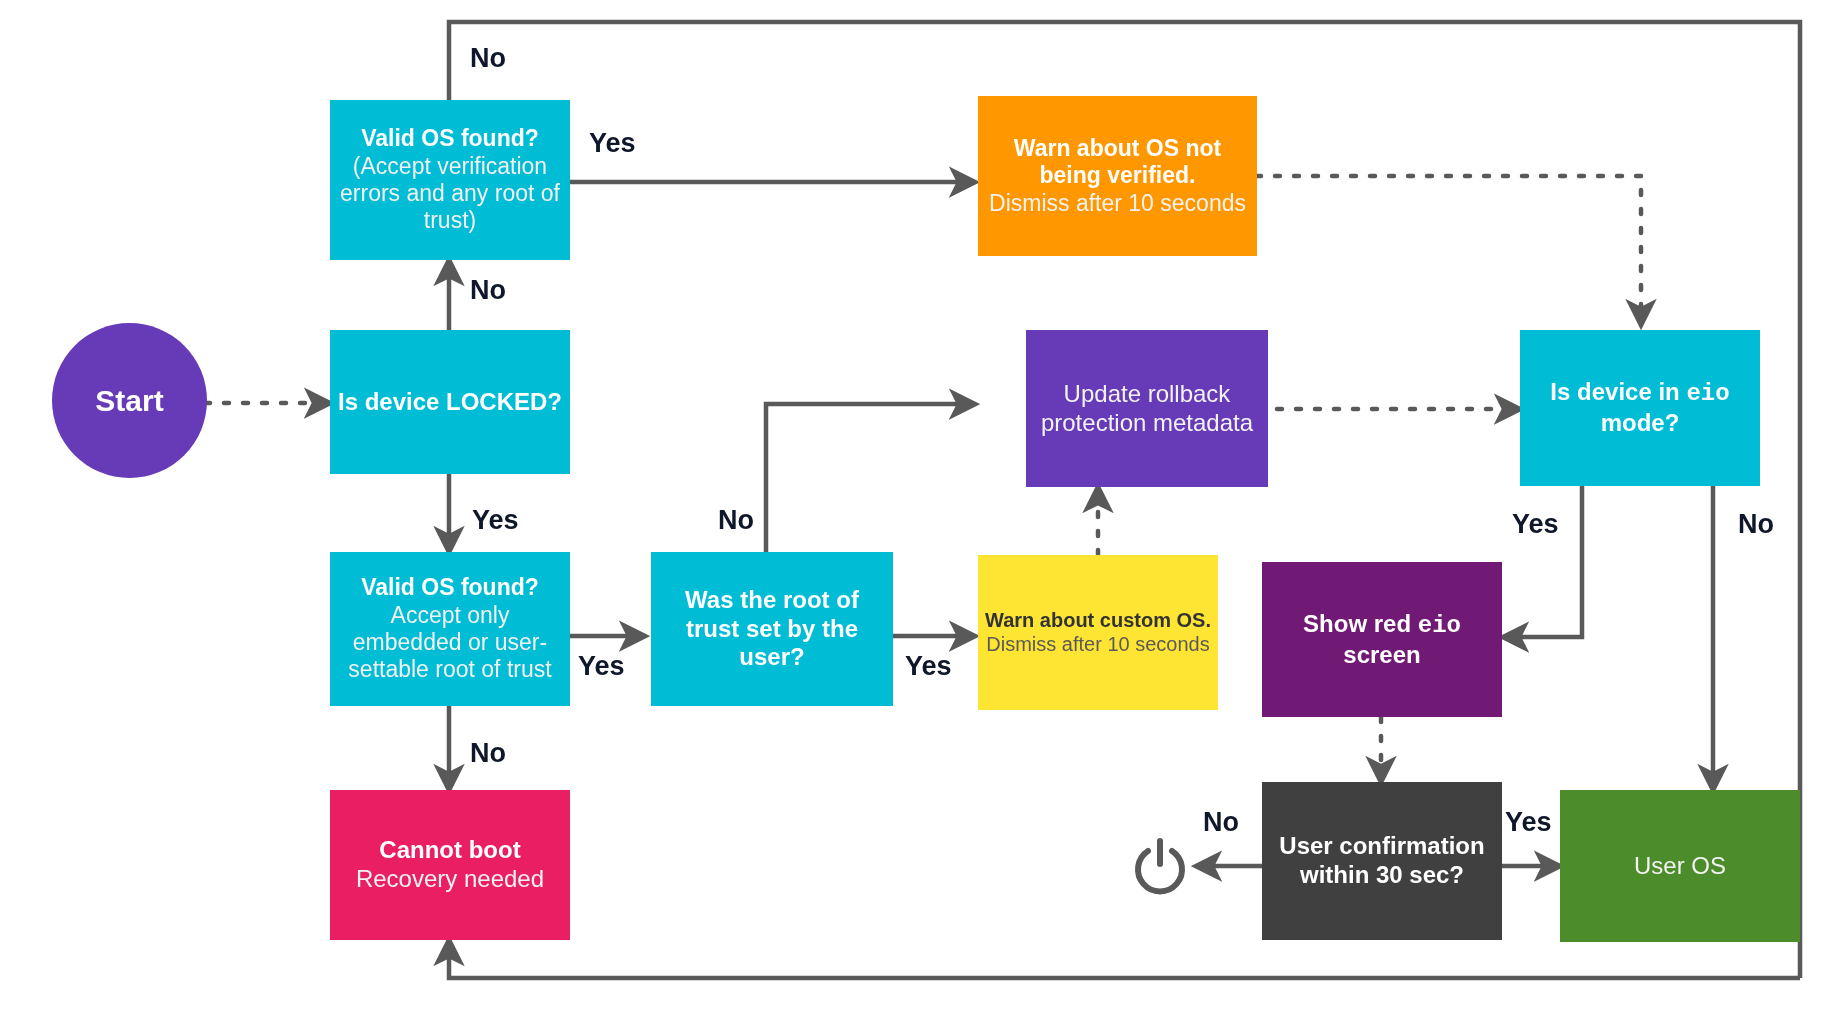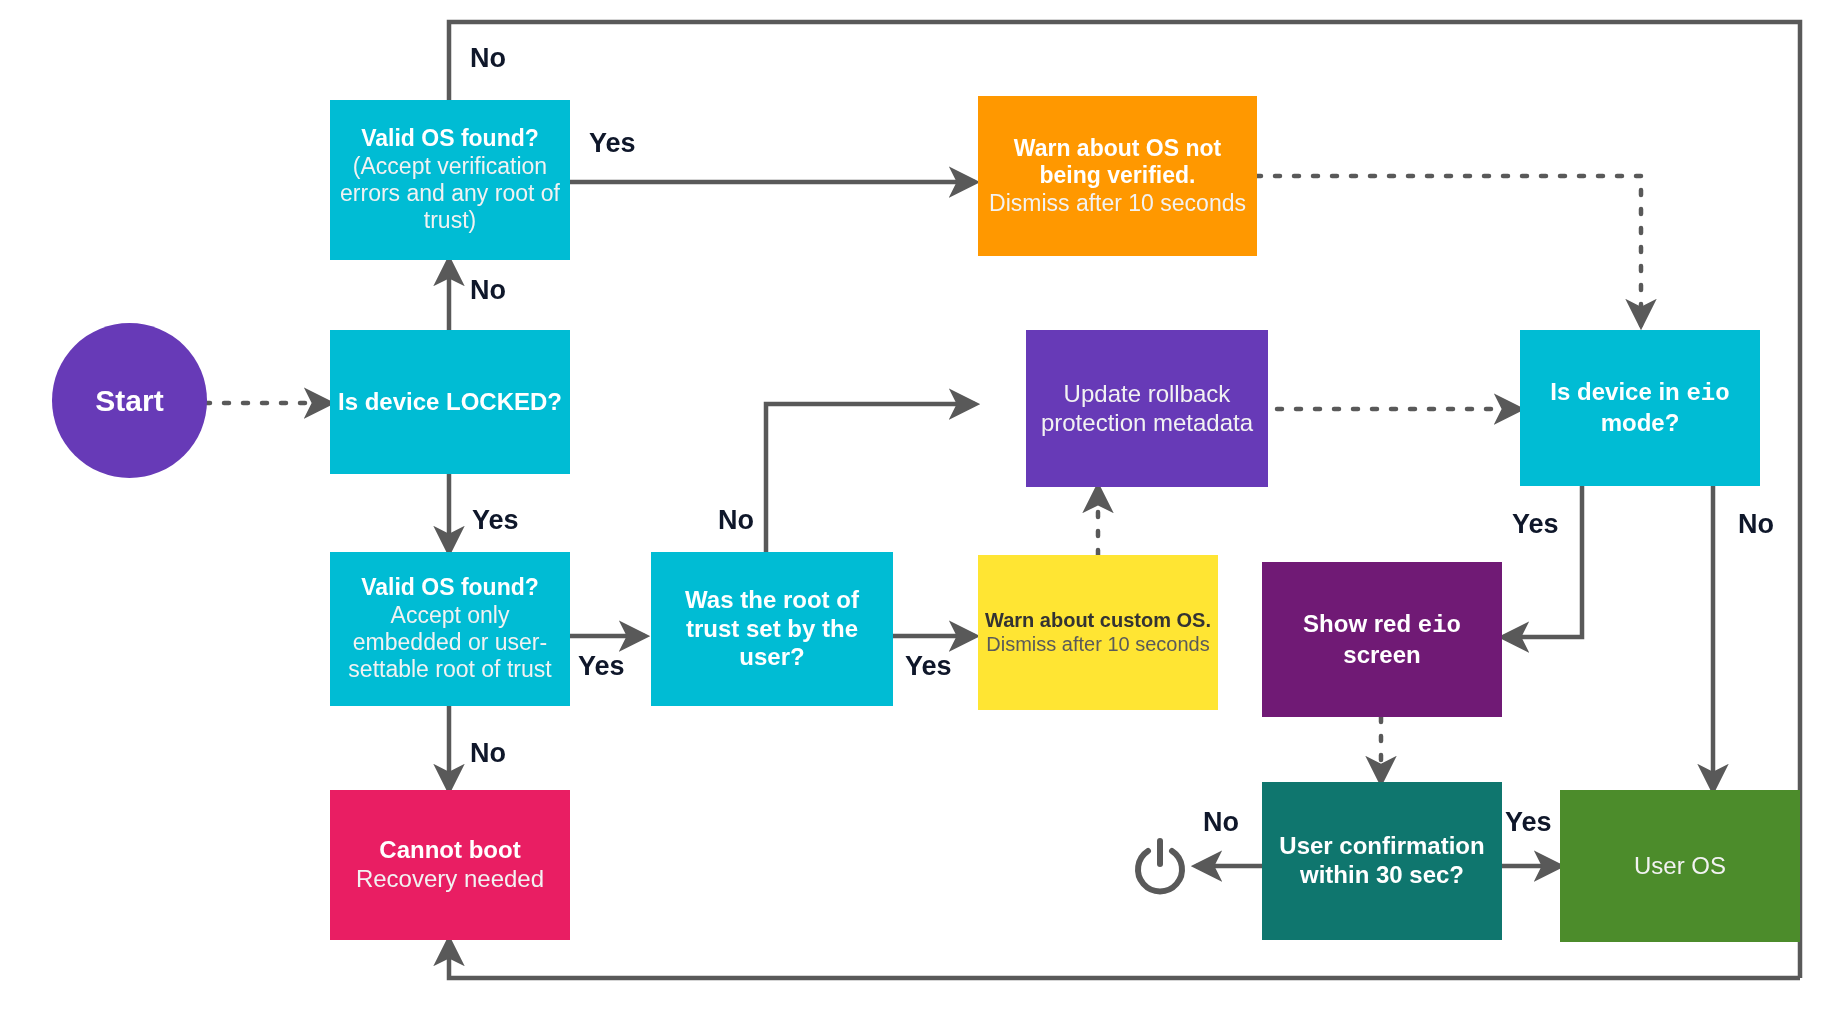--- a/index.html
+++ b/index.html
@@ -164,21 +164,21 @@
   </div>
 
   <div class="node lightfg" style="left:1520px; top:330px; width:240px; height:156px; background:#00bcd4; font-size:24px;">
     <span class="ttl"><span>Is device in </span><span class="mono">eio</span><span> mode?</span></span>
   </div>
 
   <div class="node lightfg" style="left:1262px; top:562px; width:240px; height:155px; background:#701a75; font-size:24px;">
     <span class="ttl"><span>Show red </span><span class="mono">eio</span><span> screen</span></span>
   </div>
 
-  <div class="node lightfg" style="left:1262px; top:782px; width:240px; height:158px; background:#0f766e; font-size:24px;">
+  <div class="node lightfg" style="left:1262px; top:782px; width:240px; height:158px; background:#404040; font-size:24px;">
     <span class="ttl">User confirmation within 30 sec?</span>
   </div>
 
   <div class="node lightfg" style="left:1560px; top:790px; width:240px; height:152px; background:#4c8c2b; font-size:24px;">
     <span class="sub">User OS</span>
   </div>
 
   <div class="power-icon" style="left:1128px; top:833px; width:64px; height:64px;">
     <svg viewBox="0 0 64 64" width="64" height="64" xmlns="http://www.w3.org/2000/svg">
       <path d="M 20 18 A 22 22 0 1 0 44 18" fill="none" stroke="#595959" stroke-width="6" stroke-linecap="round"></path>

